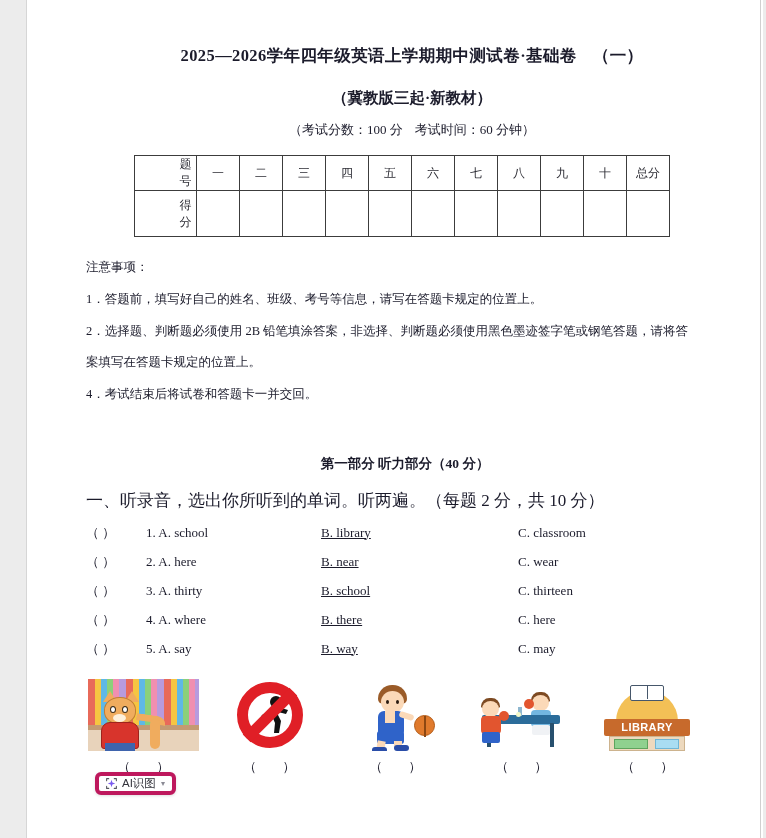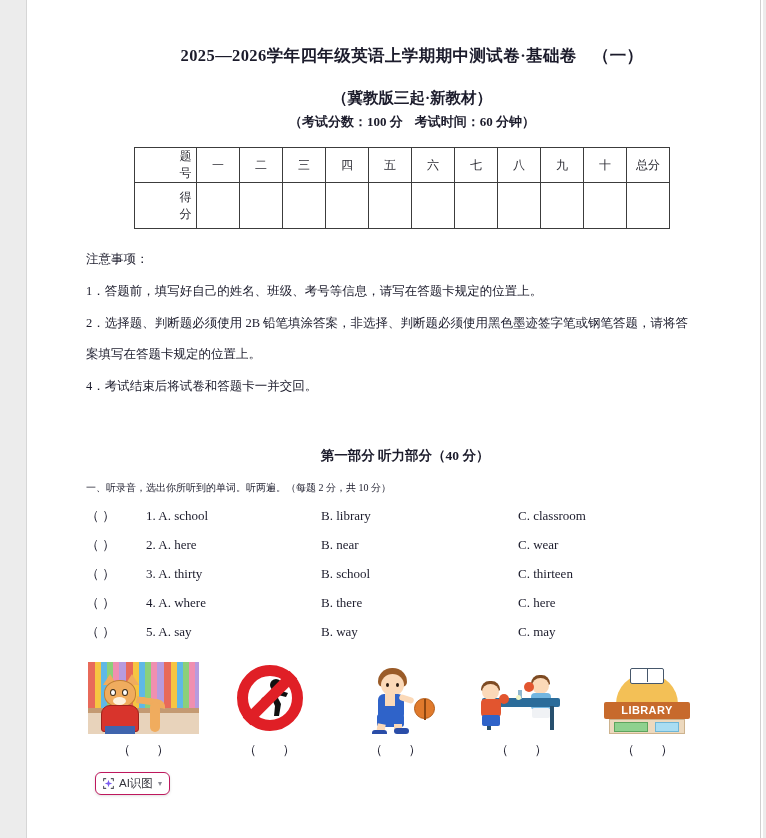--- a/index.html
+++ b/index.html
@@ -66,23 +66,23 @@
 
   .title-sub {
     font-size: 15.5px;
     font-weight: bold;
     text-align: center;
     margin-top: 21px;
   }
 
   .title-meta {
     font-size: 13px;
-    font-weight: bold;
+    font-weight: normal;
     text-align: center;
-    margin-top: 4px;
+    margin-top: 12px;
   }
   .title-meta .gap { display: inline-block; width: 12px; }
 
   
   .score-table-wrap {
     margin-top: 16px;
     padding-left: 48px;
   }
   table.score-table {
     border-collapse: collapse;
@@ -117,36 +117,36 @@
   
   .part-heading {
     font-size: 13.5px;
     font-weight: bold;
     text-align: center;
     margin-top: 52px;
     padding-right: 14px;
   }
 
   .section-heading {
-    font-size: 10px;
+    font-size: 17px;
     margin-top: 16px;
   }
 
   
   .choice-list { margin-top: 12px; }
   .choice-row {
     display: flex;
     align-items: baseline;
     font-size: 13px;
     height: 29px;
     font-family: "Liberation Serif", serif;
   }
   .choice-row .blank-paren { width: 60px; flex: none; }
   .choice-row .opt-a { width: 175px; flex: none; }
-  .choice-row .opt-b { width: 197px; flex: none; }
+  .choice-row .opt-b { width: 197px; flex: none; text-decoration: underline; }
   .choice-row .opt-c { flex: none; }
 
   
   .picture-row {
     margin-top: 10px;
     display: flex;
     align-items: flex-end;
     gap: 15px;
     padding-left: 2px;
   }
@@ -165,21 +165,21 @@
   #ai-button {
     position: absolute;
     left: 95px;
     top: 772px;
     height: 23px;
     padding: 0 7px 0 6px;
     display: flex;
     align-items: center;
     gap: 4px;
     background: #ffffff;
-    border: 1px solid #be185d;
+    border: 4px solid #be185d;
     border-radius: 6px;
     box-shadow: 0 1px 3px rgba(0,0,0,.13);
     font-family: "Liberation Sans", sans-serif;
     font-size: 11.5px;
     color: #33333b;
     cursor: pointer;
     z-index: 40;
     white-space: nowrap;
   }
   #ai-button .chev {

